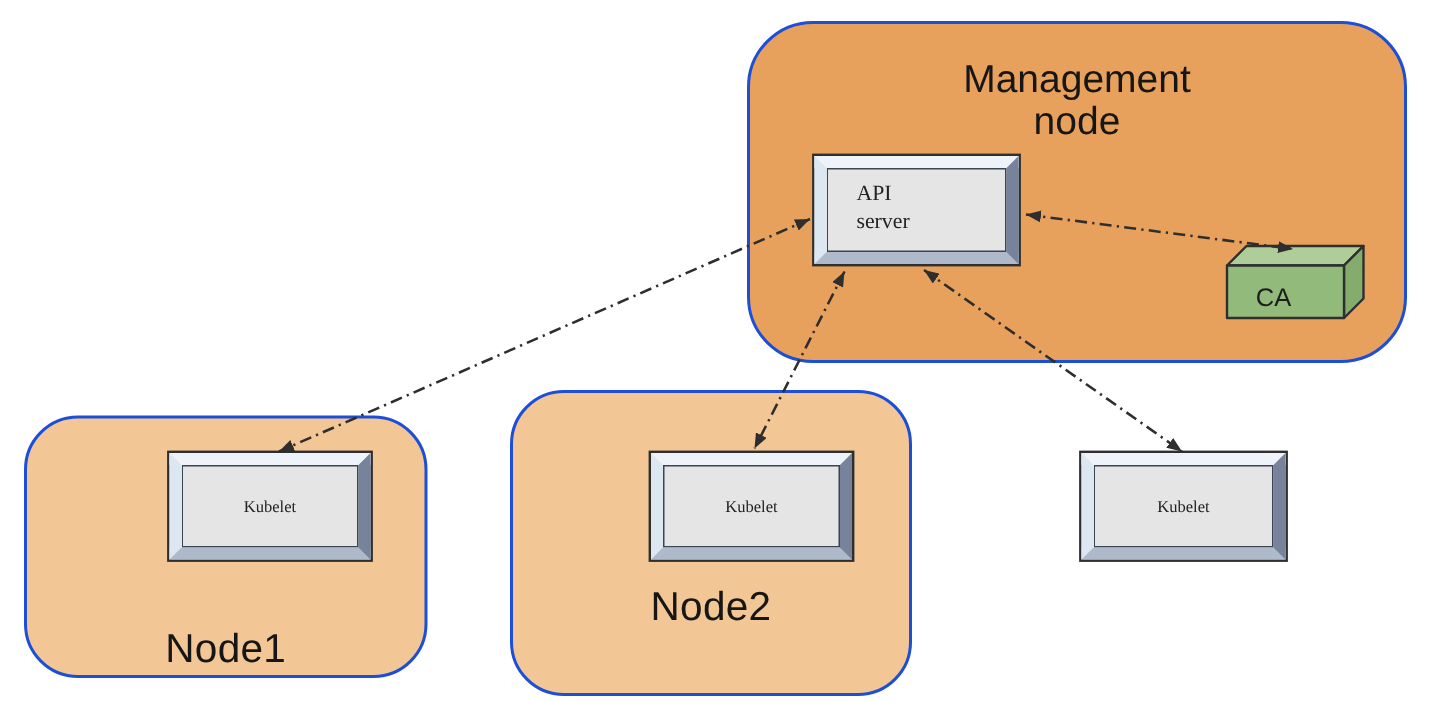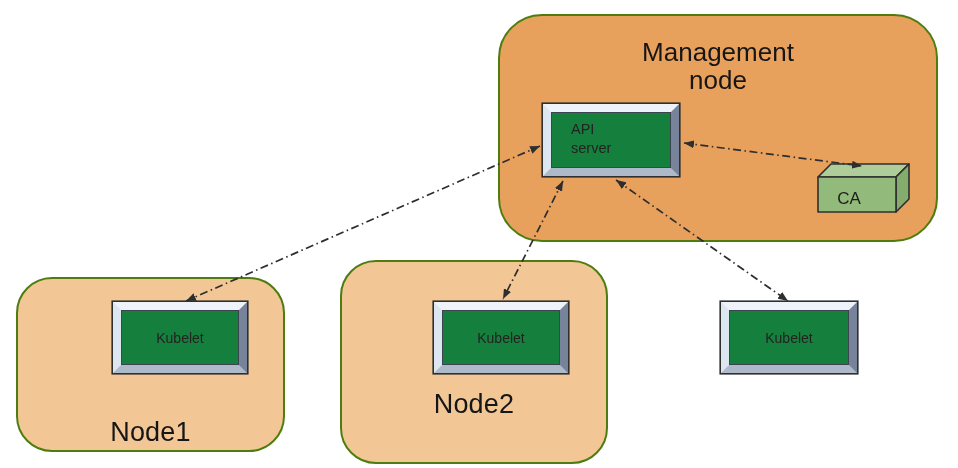--- a/index.html
+++ b/index.html
@@ -2,42 +2,43 @@
 <html><head>
 <meta charset="utf-8">
 <style>
   html,body{margin:0;padding:0;background:#ffffff;}
   #canvas{
     position:relative;width:958px;height:468px;background:#ffffff;overflow:hidden;
     font-family:"Liberation Sans","DejaVu Sans",sans-serif;color:#1c1c1c;
   }
   .orange-node{
     position:absolute;box-sizing:border-box;
-    background:#f2c795;border:2px solid #4d7c0f;border-radius:36px;
+    background:#f2c795;border:2px solid #1d4ed8;border-radius:36px;
   }
   .mgmt{background:#e8a15c;border-radius:44px;}
   .node-title{
     position:absolute;left:0;width:100%;text-align:center;
     font-size:27px;letter-spacing:.2px;color:#161616;
   }
   .mgmt-title{
     position:absolute;left:50%;transform:translateX(-50%);top:22px;width:200px;
     text-align:center;font-size:26px;line-height:28px;color:#161616;
   }
   .bevel{
     position:absolute;box-sizing:border-box;
-    background:#15803d;
+    background:#e5e5e5;
     border:8px solid;
     border-color:#eef3fa #76839a #aebaca #dde7f2;
     box-shadow:0 0 0 1.6px #2f2f2f, inset 0 0 0 1px #3c4450;
+    font-family:Liberation Serif, serif;
   }
   .kubelet-label{
     position:absolute;left:0;top:0;width:100%;height:100%;
     display:flex;align-items:center;justify-content:center;
-    font-size:14px;color:#222;
+    font-size:11px;color:#222;
   }
   .api-label{
     position:absolute;left:20px;top:8px;width:62px;
     font-size:14.5px;line-height:19px;color:#222;
   }
   .overlay{position:absolute;left:0;top:0;pointer-events:none;}
   .ca-svg{position:absolute;left:815px;top:160px;}
 </style>
 </head>
 <body>

